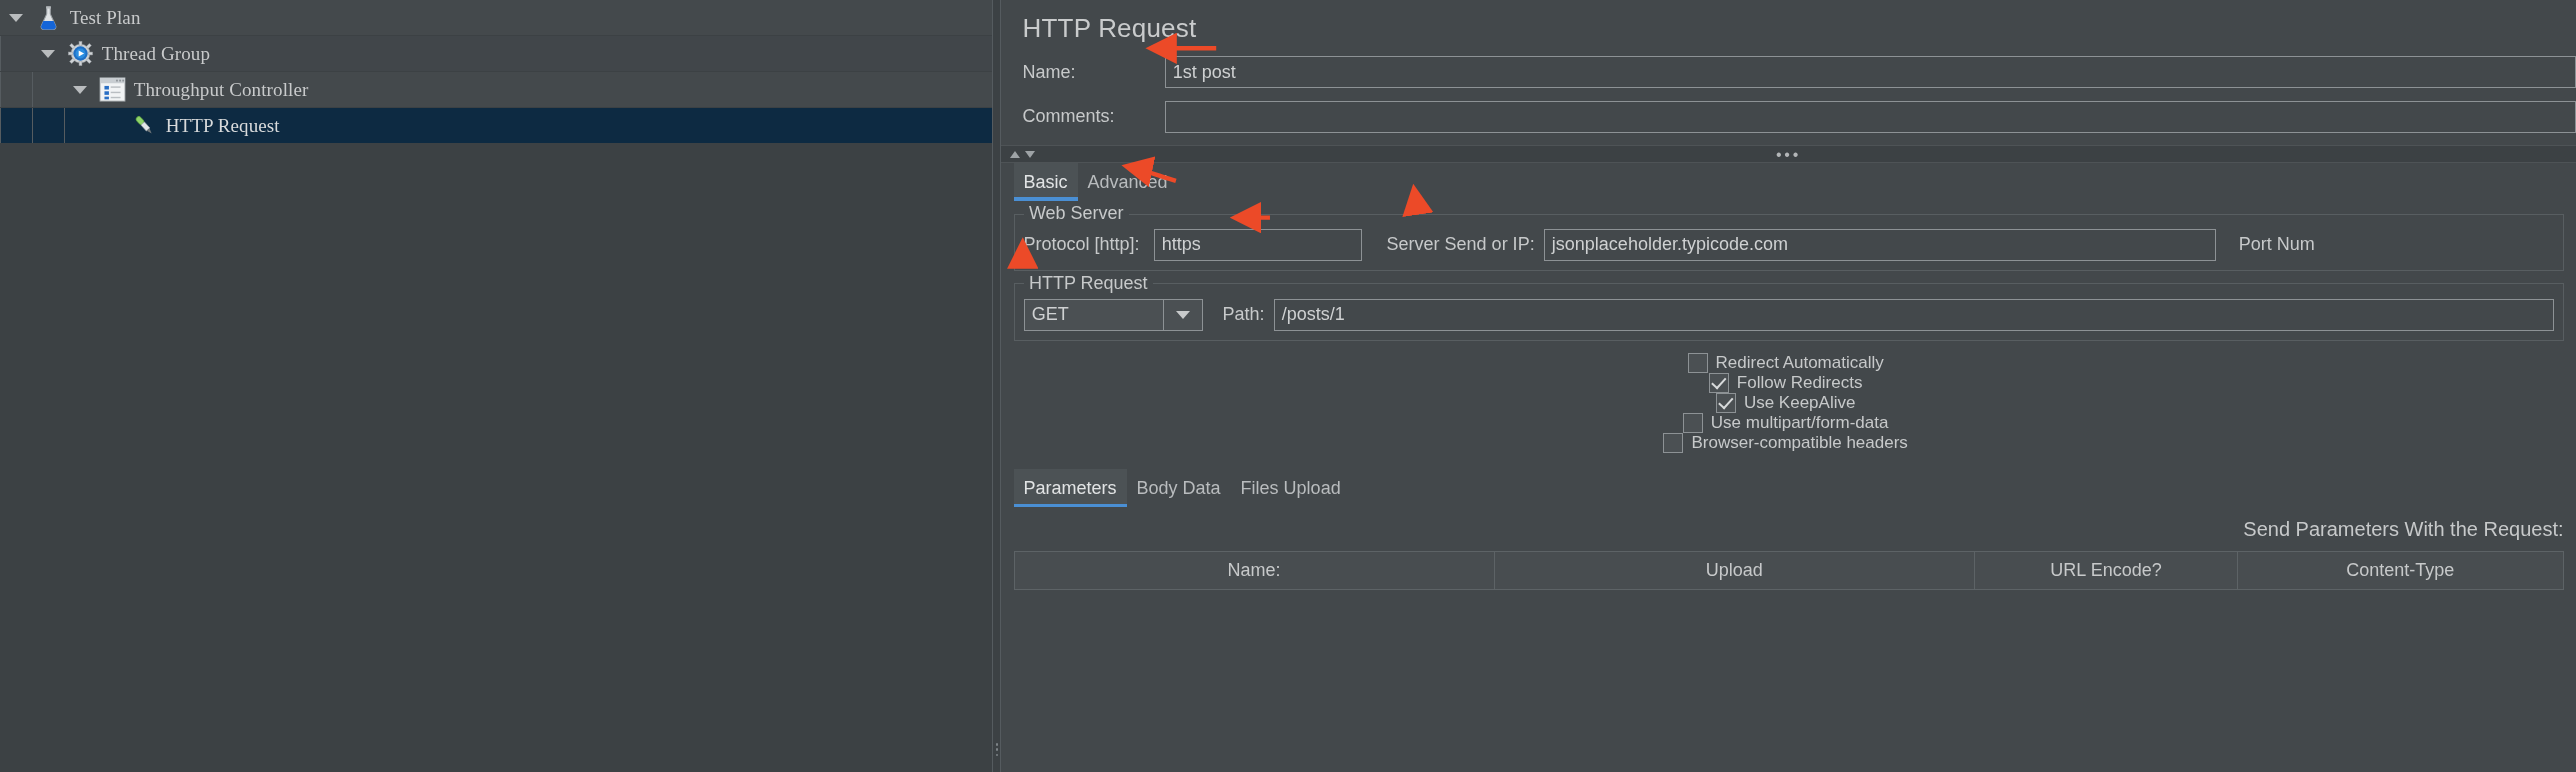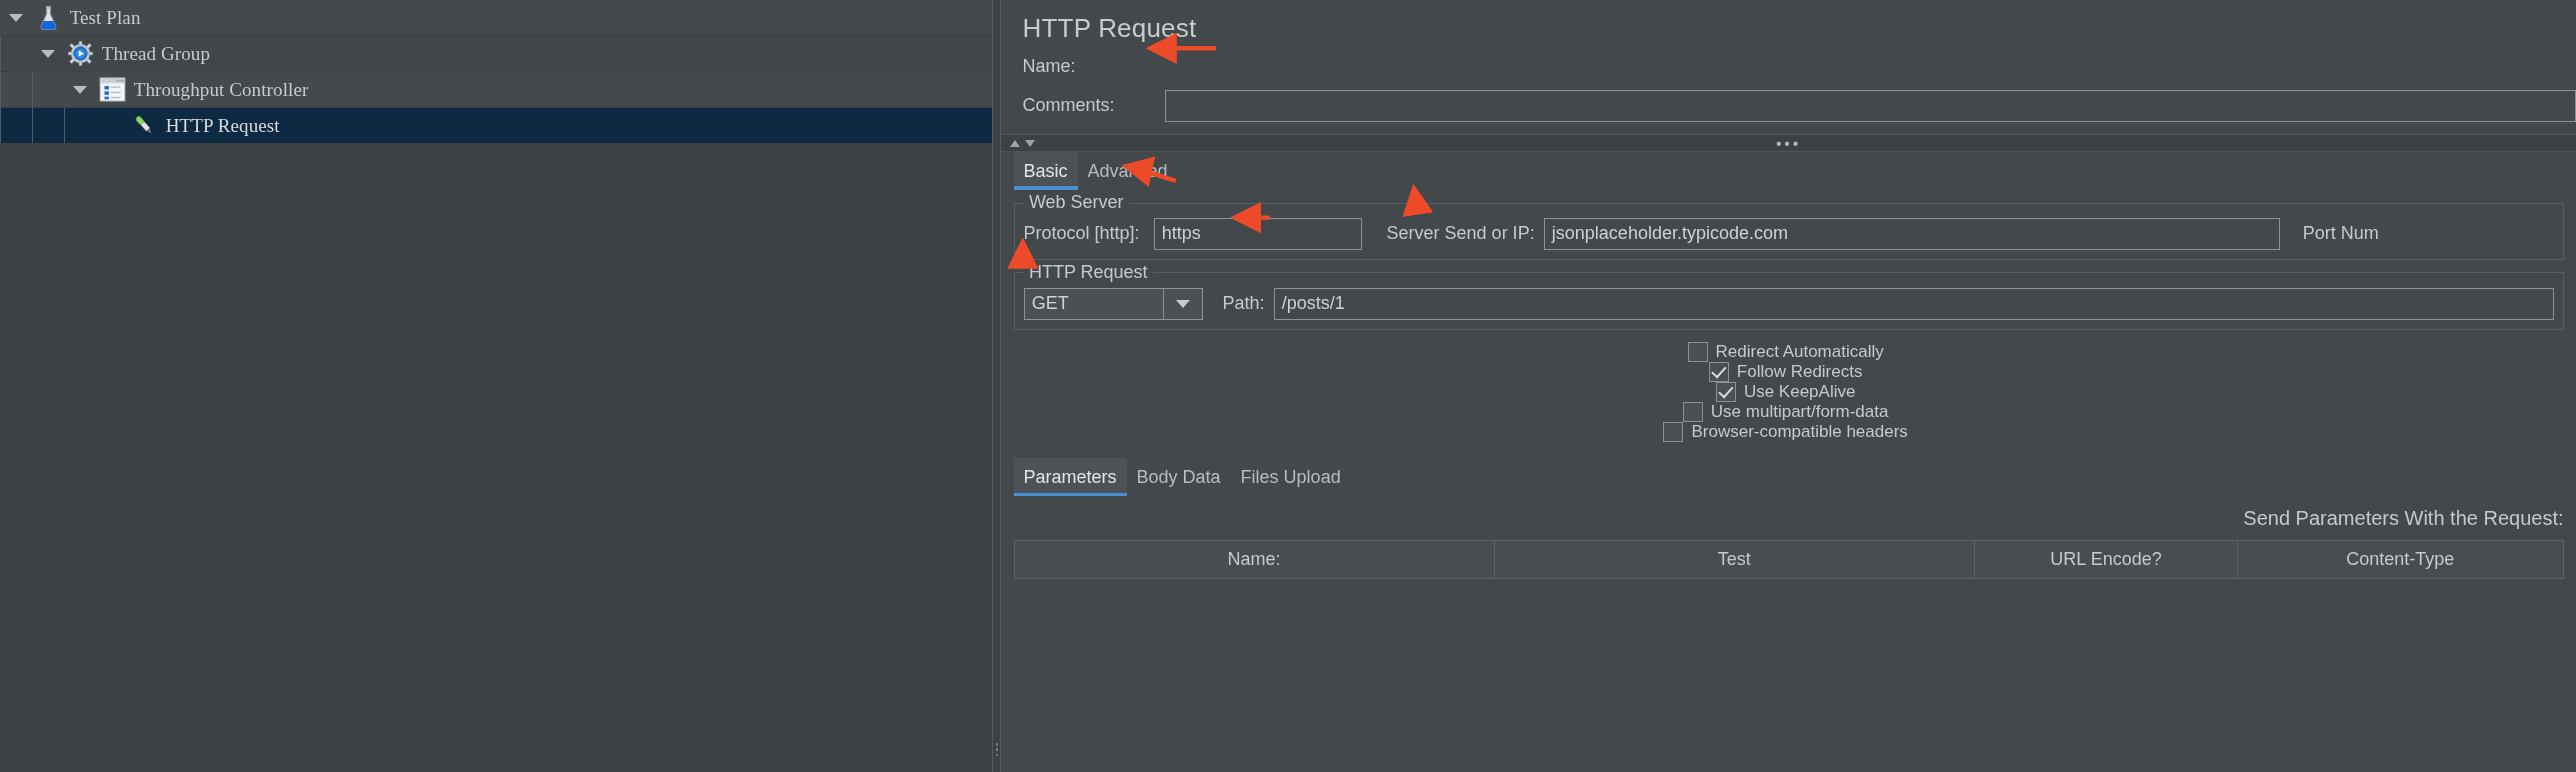--- a/index.html
+++ b/index.html
@@ -182,21 +182,21 @@
     background: #43484b;
     padding: 0 5.4px;
     color: #c7c9ca;
     font-size: 18px;
   }
   .row { display: flex; align-items: center; }
 
   .lbl { color: #c7c9ca; font-size: 18px; white-space: nowrap; }
 
   .protocol-field { width: 208px; }
-  .server-field { width: 736px; }
+  .server-field { width: 672px; }
   .path-field { flex: 1 1 auto; }
 
   
   .combo {
     width: 179px; height: 32px;
     display: flex; align-items: stretch;
     border: 0.9px solid #8d9295;
     background: #4b5053;
   }
   .combo .val {
@@ -370,20 +370,21 @@
         <span></span>
     </div>
   </div>
 
   <div class="right-panel">
 
     <div class="panel-title">HTTP Request</div>
 
     <div class="field-row">
       <div class="field-label">Name:</div>
+      <div class="text-field name-field" id="name-field">1st post</div>
     </div>
 
     <div class="field-row">
       <div class="field-label">Comments:</div>
       <div class="text-field comments-field" id="comments-field"></div>
     </div>
 
     <div class="arrow-strip">
       <div class="up"></div>
       <div class="down"></div>
@@ -448,21 +449,21 @@
       <div class="tab">Body Data</div>
       <div class="tab">Files Upload</div>
     </div>
 
     <div class="table-wrap">
       <div class="table-caption">Send Parameters With the Request:</div>
       <table class="params">
         <thead>
           <tr>
             <th style="width:31%">Name:</th>
-            <th style="width:31%">Test</th>
+            <th style="width:31%">Upload</th>
             <th style="width:17%">URL Encode?</th>
             <th style="width:21%">Content-Type</th>
           </tr>
         </thead>
       </table>
     </div>
 
     <svg class="overlay" width="1575" height="772" viewBox="0 0 1758 862">
       <defs>
         <marker id="ah" markerWidth="7" markerHeight="7" refX="5.6" refY="3.5" orient="auto" markerUnits="strokeWidth">

